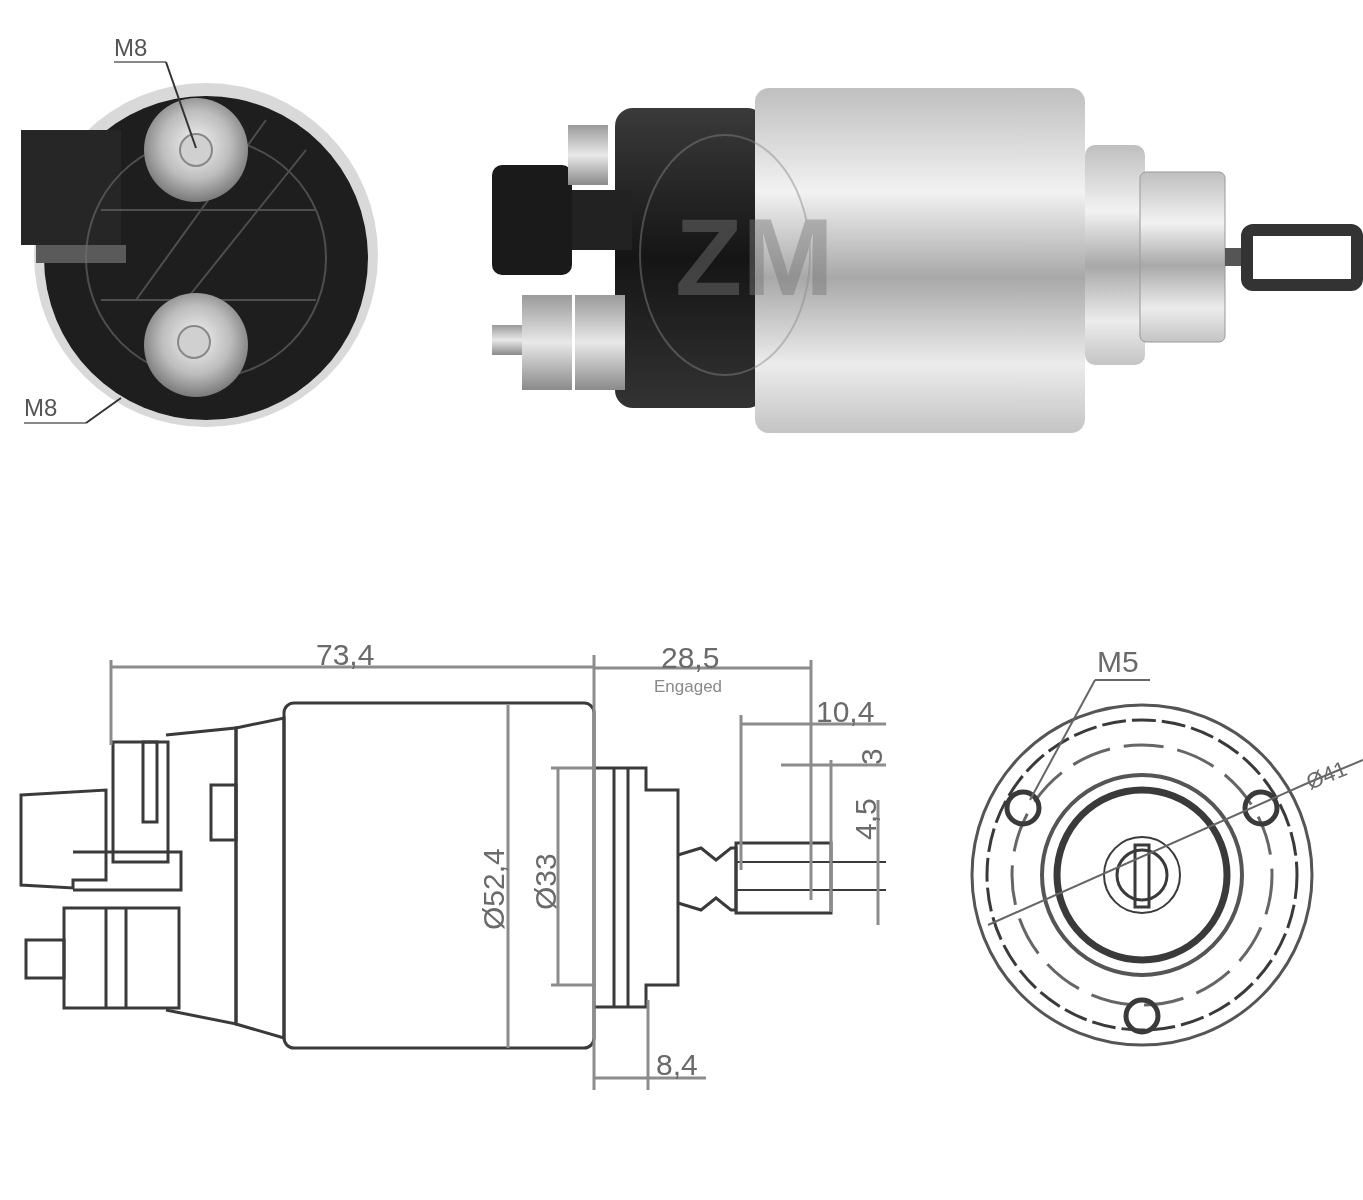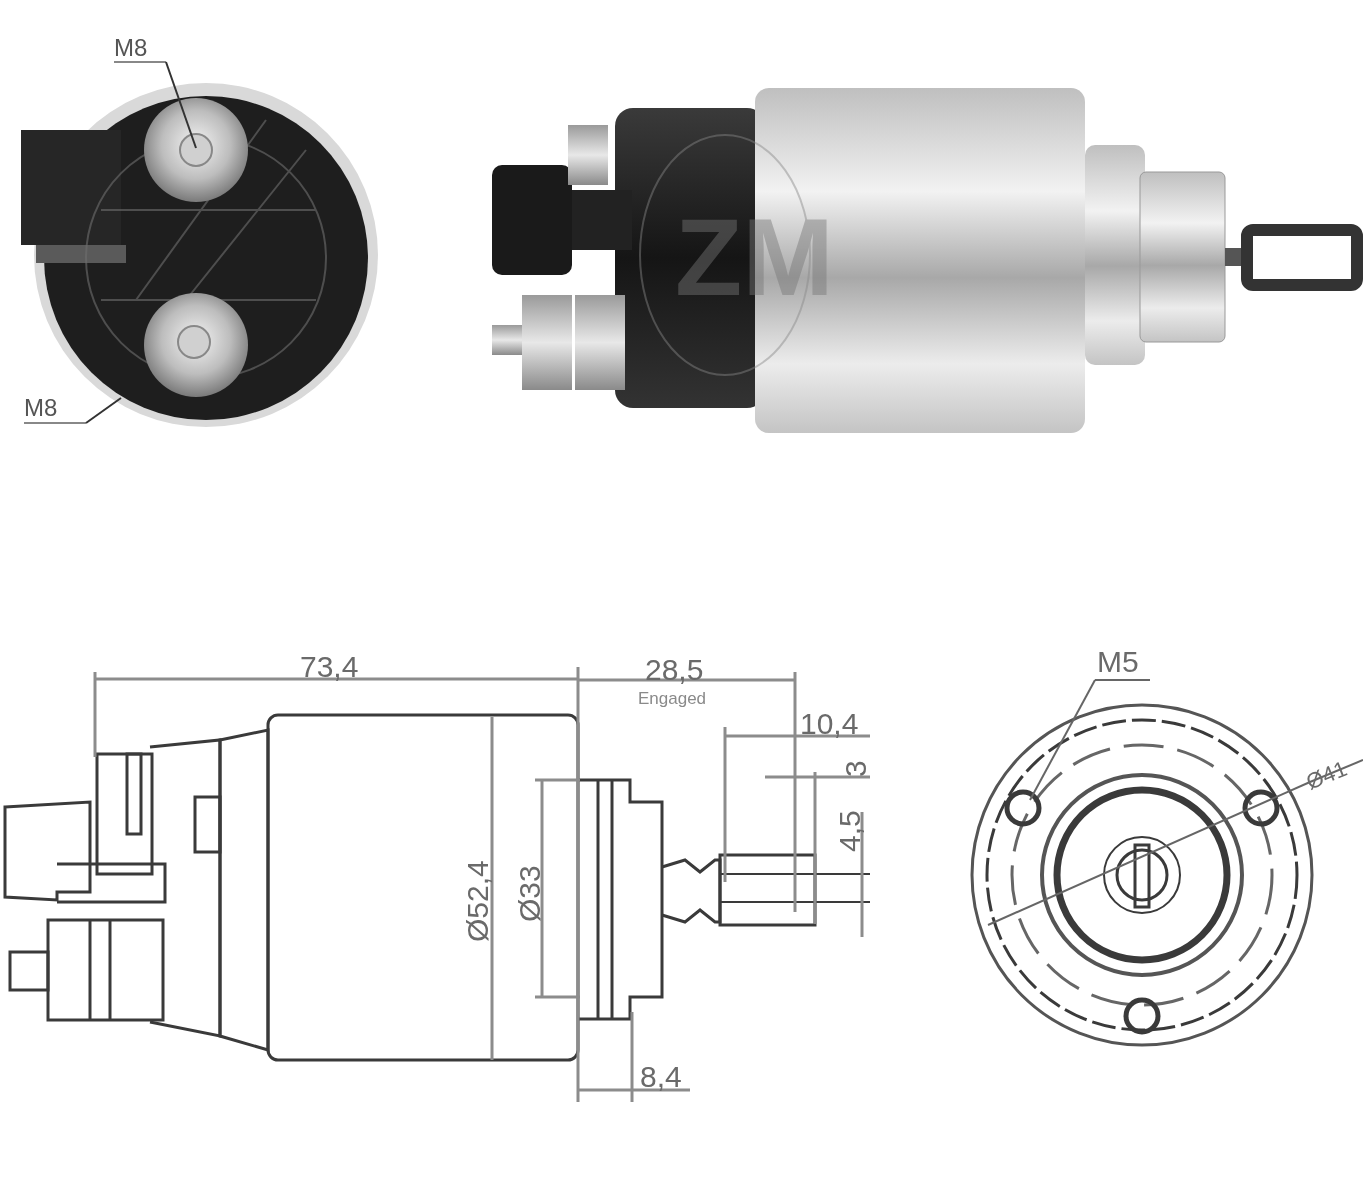--- a/index.html
+++ b/index.html
@@ -93,21 +93,21 @@
     <rect x="605" y="65" width="60" height="220" rx="10" fill="url(#silverV)"></rect>
 
     <rect x="660" y="92" width="85" height="170" rx="6" fill="url(#silverV)" stroke="#999"></rect>
 
     <rect x="745" y="168" width="22" height="18" fill="#555"></rect>
 
     <rect x="767" y="150" width="110" height="55" rx="6" fill="none" stroke="#333" stroke-width="12"></rect>
   </svg>
 </div>
 
-<div class="panel" style="left:0;top:630px;width:900px;height:470px;margin-top:12px;">
+<div class="panel" style="left:16px;top:630px;width:900px;height:470px;">
   <svg width="900" height="470" viewBox="0 630 900 470">
     <g fill="none" stroke="#3a3a3a" stroke-width="3">
 
       <rect x="268" y="703" width="310" height="345" rx="10"></rect>
 
       <path d="M220 728 L268 718 L268 1038 L220 1024 Z"></path>
       <path d="M150 735 L220 728 L220 1024 L150 1010"></path>
 
       <rect x="97" y="742" width="55" height="120"></rect>
       <rect x="127" y="742" width="14" height="80"></rect>

